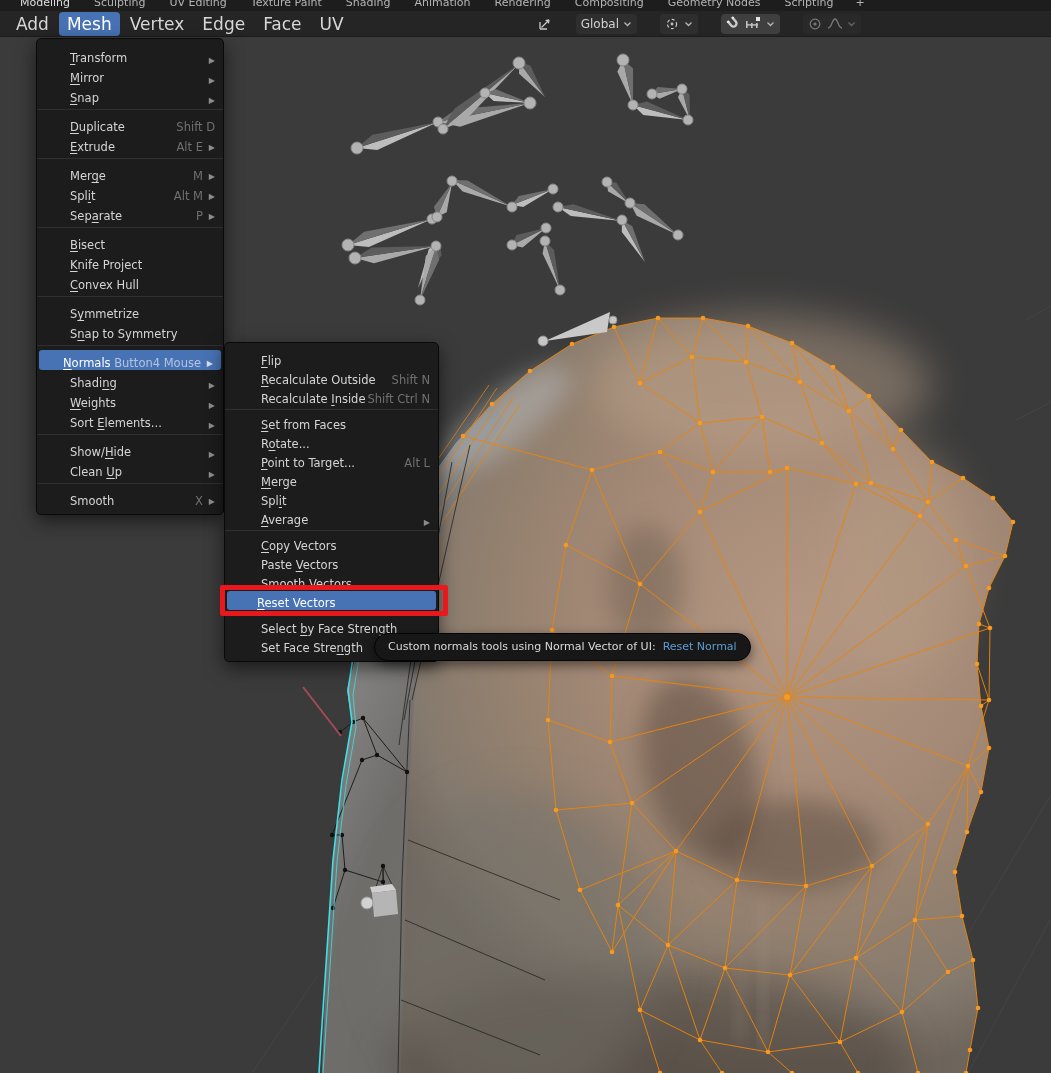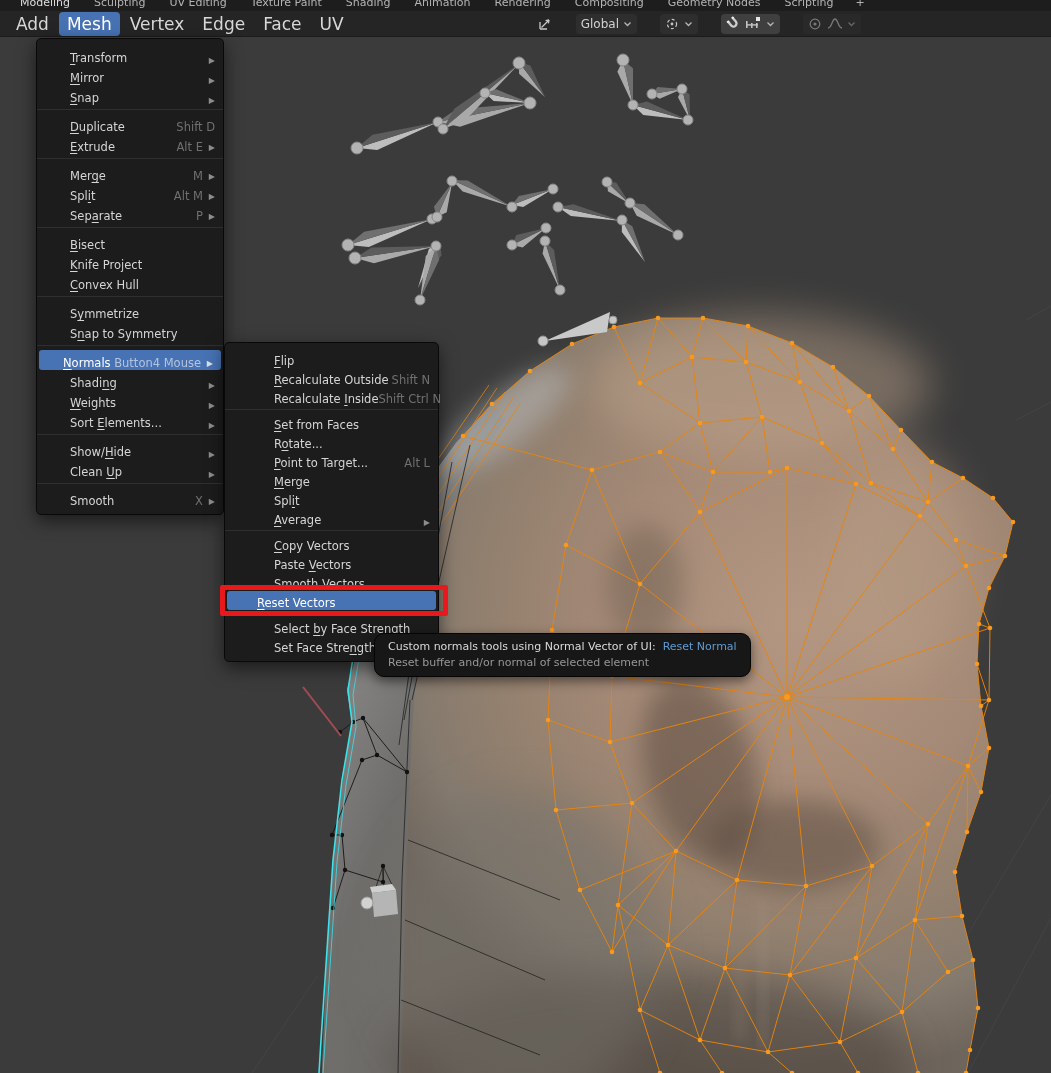--- a/index.html
+++ b/index.html
@@ -22,35 +22,35 @@
   .hdr-group{display:flex;align-items:center;gap:4px;background:#2e2e2e;border-radius:4px;height:20px;padding:0 5px;color:#d2d2d2;font-size:12px}
   .hdr-group.pressed{background:#3f3f3f}
   .hdr-group.dim{opacity:.55}
   .hdr-icon{display:flex;align-items:center}
   
   .menu-panel{position:absolute;background:#1c1c1c;border:1px solid #090909;border-radius:5px;
     box-shadow:0 6px 18px rgba(0,0,0,.55);padding:6px 0;z-index:10;box-sizing:border-box}
   #mesh-menu{left:36px;top:38px;width:188px}
   #normals-menu{left:224px;top:342px;width:215px}
   .mi{display:flex;align-items:flex-end;height:20px;padding:0 8px 0 33px;font-size:11.5px;color:#d5d5d5;position:relative;white-space:nowrap}
-  #normals-menu .mi{height:19px;padding-left:49px}
+  #normals-menu .mi{height:19px;padding-left:36px}
   .mi u{text-decoration:underline;text-underline-offset:2px}
   .mi.hl{background:#4772b3;color:#ffffff;border-radius:3px;margin:0 2px;padding-left:24px}
   #normals-menu .mi.hl{padding-left:30px}
   .mi-right{margin-left:auto;display:flex;align-items:center;gap:3px}
   .mi-sc{color:#707070;font-size:11.5px}
   .mi.hl .mi-sc{color:#b5c3de}
   .mi-ar{color:#8d8d8d;font-size:8px;width:9px;text-align:right}
   .mi.hl .mi-ar{color:#d8e0f0}
   .sep{height:1px;background:#2f2f2f;margin:4px 0}
   #normals-menu .sep{margin:3px 0}
   .annotation{position:absolute;left:-7px;right:-12px;top:-6px;bottom:-6px;border:5px solid #e8181d;border-radius:2px;pointer-events:none;z-index:4}
   
   .tooltip{position:absolute;left:374px;top:633px;width:max-content;background:#171717;border:1px solid #050505;
-    border-radius:10px;padding:6px 13px 7px;z-index:20;box-shadow:0 4px 12px rgba(0,0,0,.5)}
+    border-radius:16px;padding:6px 13px 7px;z-index:20;box-shadow:0 4px 12px rgba(0,0,0,.5)}
   .tt1{font-size:11px;color:#dadada;white-space:nowrap}
   .tt1 .link{color:#5f9bd3;margin-left:7px}
   .tt2{font-size:11px;color:#979797;margin-top:3px;white-space:nowrap}
   
   #viewport{position:absolute;left:0;top:0;z-index:0}
 </style>
 </head>
 <body>
 
 <svg id="viewport" width="1051" height="1073" viewBox="0 0 1051 1073">
@@ -713,14 +713,13 @@
       <span class="mi-right"></span>
     </div>
     <div class="mi">
       <span>Set Face Stre<u>n</u>gth</span>
       <span class="mi-right"></span>
     </div>
   </div>
 
 <div class="tooltip">
   <div class="tt1"><span>Custom normals tools using Normal Vector of UI:</span><span class="link">Reset Normal</span></div>
-  <div class="tt2">Reset buffer and/or normal of selected element</div>
 </div>
 
 </body></html>

